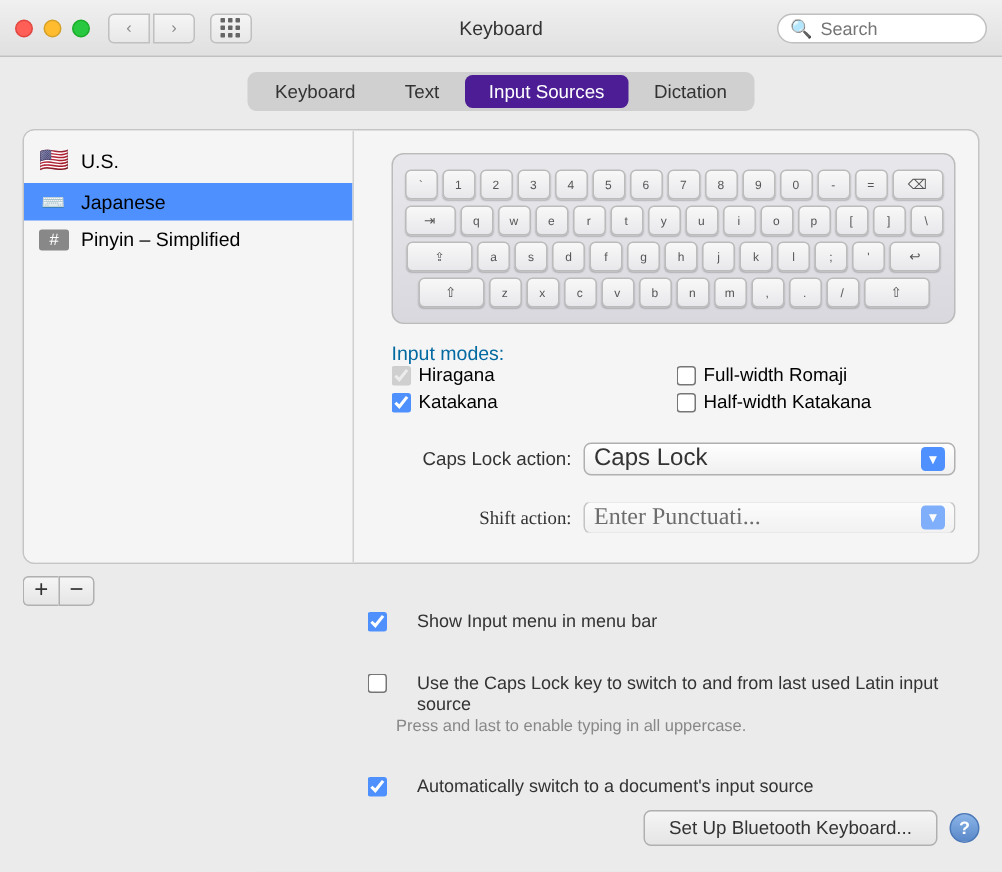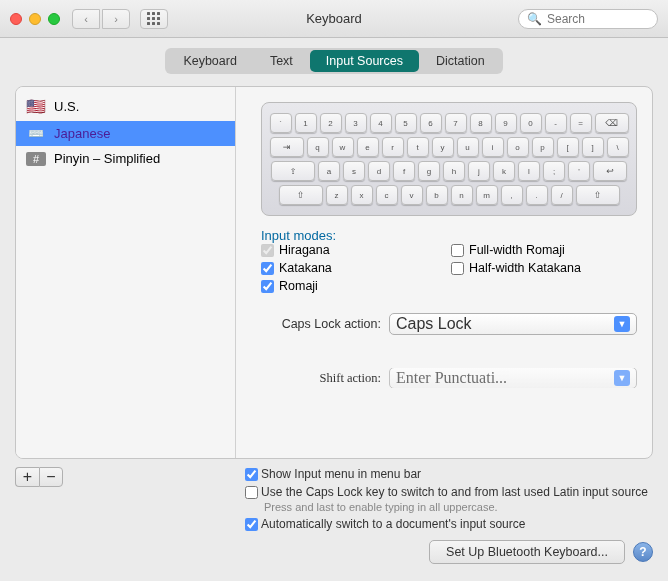--- a/index.html
+++ b/index.html
@@ -141,21 +141,21 @@
     .tab {
       padding: 4px 16px;
       border-radius: 5px;
       font-size: 12.5px;
       color: #333;
       cursor: pointer;
       border: none;
       background: transparent;
     }
     .tab.active {
-      background: #0f766e;
+      background: #4c1d95;
       color: #fff;
       font-weight: 500;
     }
 
     
     .panel {
       display: flex;
       flex: 1;
       gap: 10px;
       background: #f5f5f5;
@@ -186,21 +186,21 @@
     }
     .sidebar-item .flag {
       font-size: 16px;
       width: 20px;
       text-align: center;
     }
     .sidebar-item .item-label {
       font-size: 13px;
     }
     .sidebar-item.selected .item-label {
-      color: #4c1d95;
+      color: #000000;
     }
 
     
     .right-panel {
       flex: 1;
       padding: 15px 15px 10px;
       display: flex;
       flex-direction: column;
       gap: 12px;
       overflow-y: auto;
@@ -260,21 +260,21 @@
       width: 13px;
       height: 13px;
       accent-color: #4d90fe;
     }
 
     
     .action-row {
       display: flex;
       align-items: center;
       gap: 8px;
-      margin-bottom: 21px;
+      margin-bottom: 6px;
     }
     .action-label {
       font-size: 12.5px;
       color: #333;
       min-width: 120px;
       text-align: right;
     }
     .dropdown {
       flex: 1;
       height: 22px;
@@ -298,23 +298,24 @@
       height: 16px;
       display: flex;
       align-items: center;
       justify-content: center;
       color: #fff;
       font-size: 9px;
     }
     .bottom-option {
       display: flex;
       align-items: flex-start;
-      gap: 3px;
+      gap: 20px;
       font-size: 12px;
       color: #333;
+      margin-top: 23px;
     }
     .bottom-option input[type=checkbox] {
       margin-top: 1px;
       accent-color: #4d90fe;
     }
     .sub-text {
       font-size: 11px;
       color: #888;
       margin-left: 19px;
       margin-top: -2px;
@@ -517,24 +518,20 @@
             <span>Full-width Romaji</span>
           </div>
           <div class="mode-item">
             <input type="checkbox" checked="" style="">
             <span>Katakana</span>
           </div>
           <div class="mode-item">
             <input type="checkbox" style="">
             <span>Half-width Katakana</span>
           </div>
-          <div class="mode-item">
-            <input type="checkbox" checked="" style="">
-            <span>Romaji</span>
-          </div>
         </div>
       </div>
 
       <div class="action-row">
         <span class="action-label">Caps Lock action:</span>
         <div class="dropdown">
           <span class="dropdown-text">Caps Lock</span>
           <div class="dropdown-arrow">▼</div>
         </div>
       </div>

